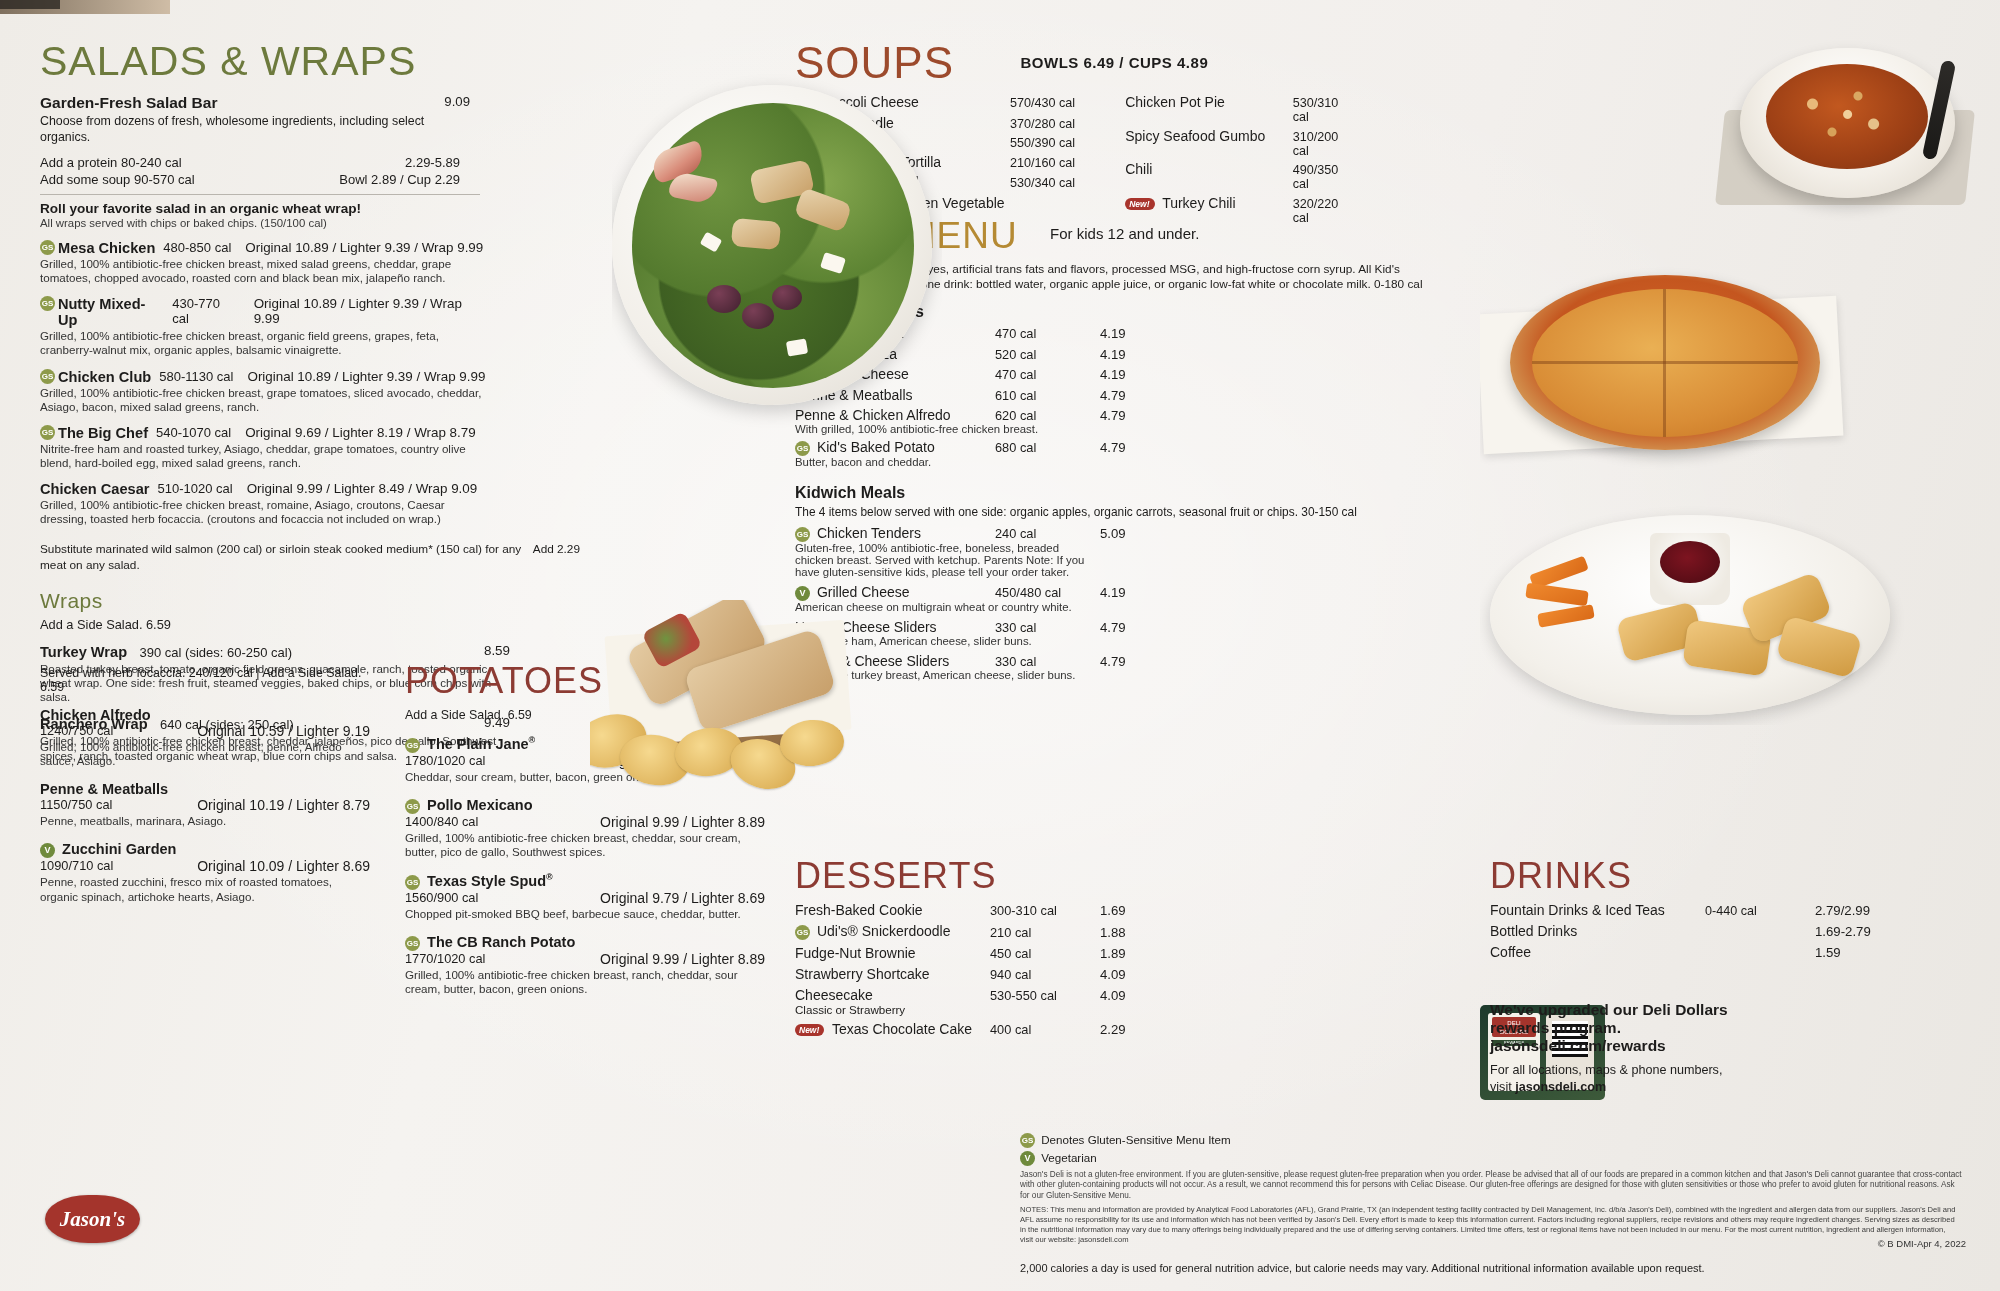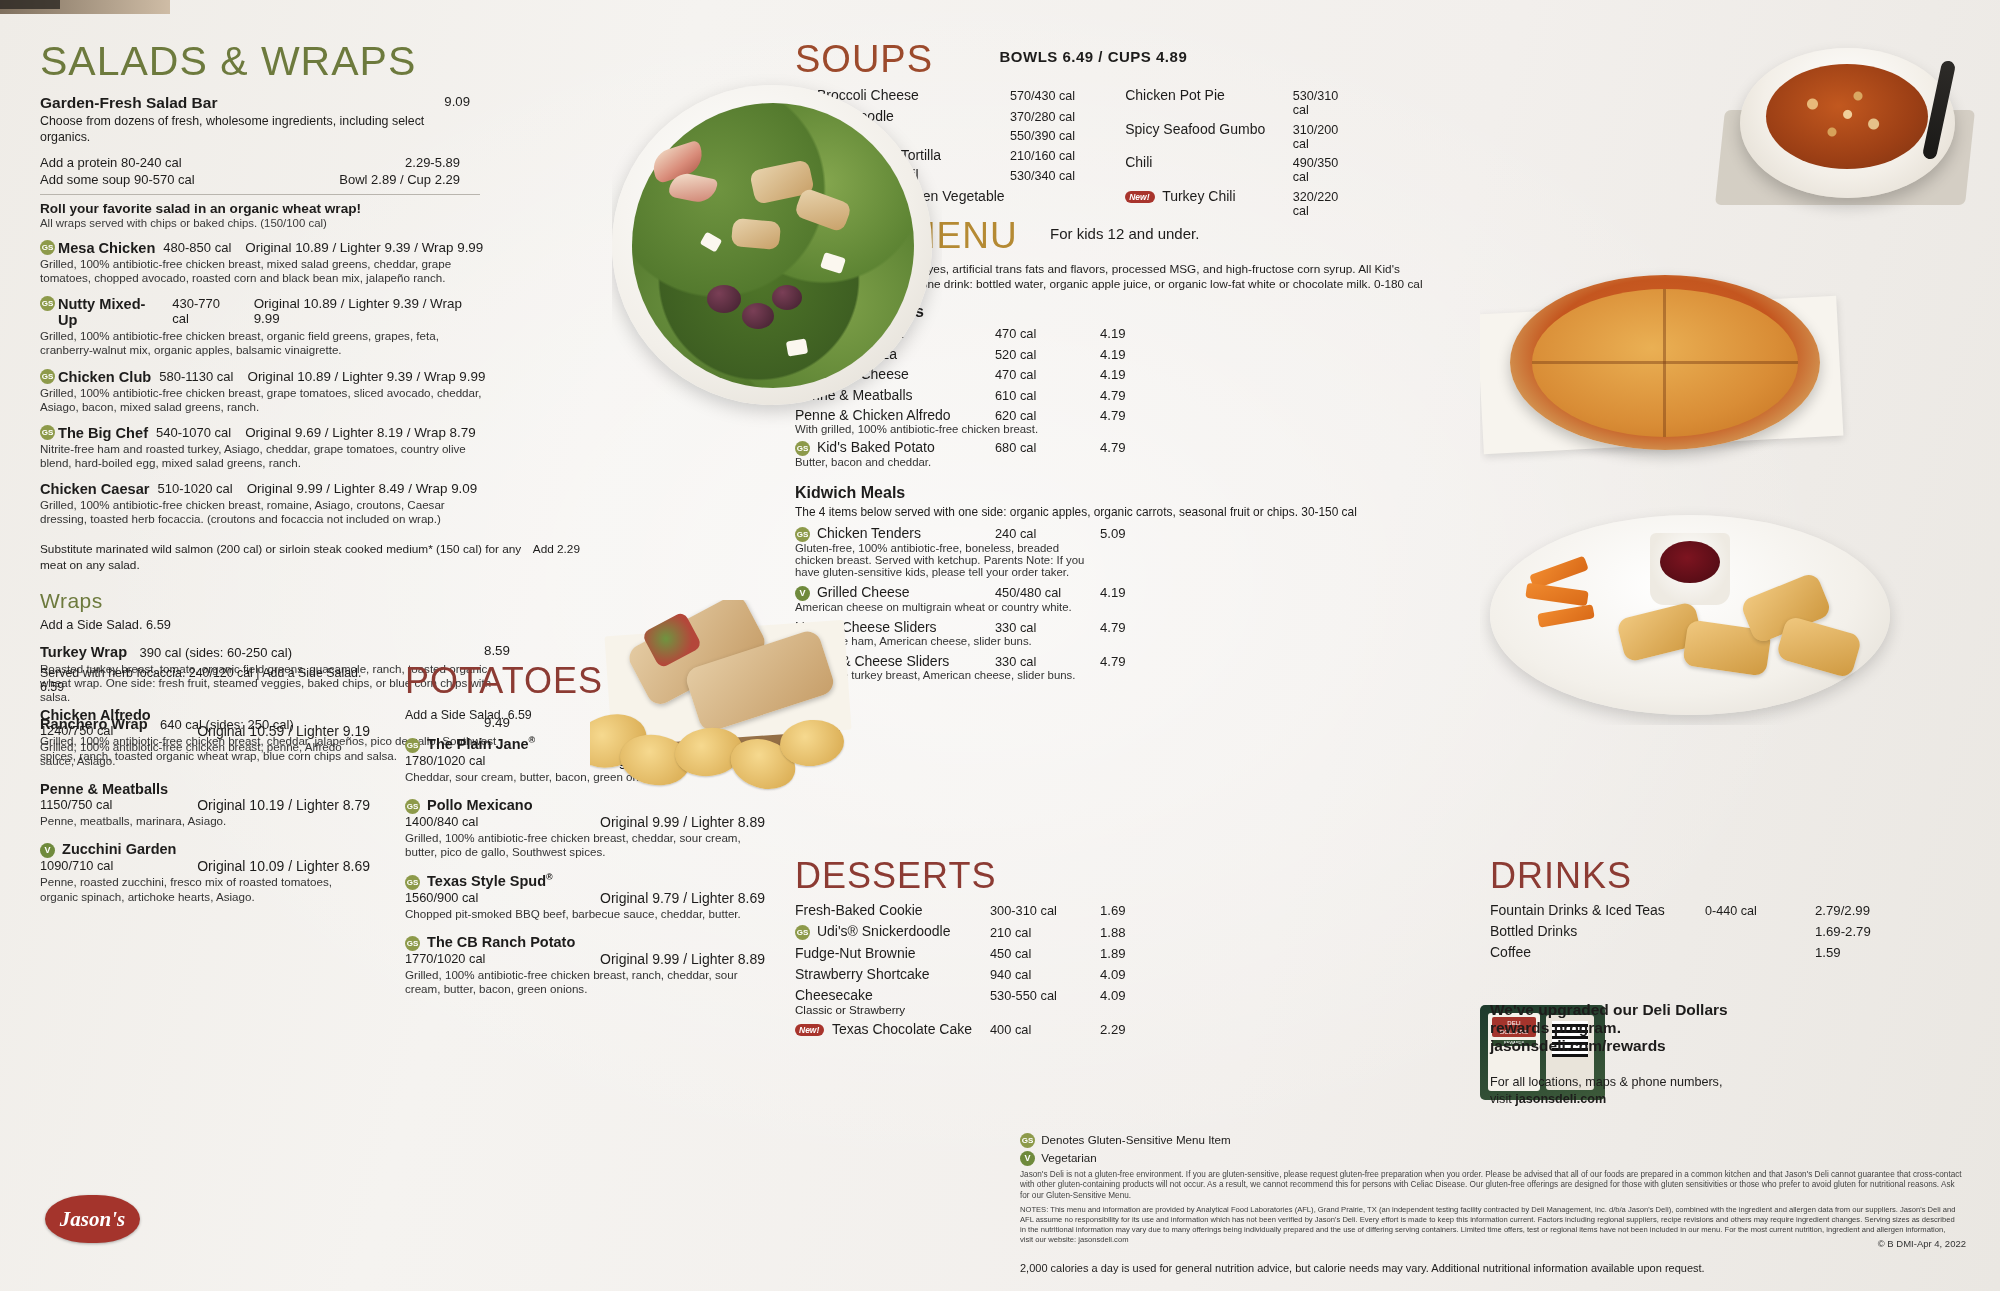--- a/index.html
+++ b/index.html
@@ -96,21 +96,21 @@
   .pitem { margin-top:13px; width:330px; }
   .pline { display:flex; justify-content:space-between; align-items:flex-start;}
   .pprice{ font-size:14px; white-space:nowrap; }
 
   
   #potatoes { left:405px; top:660px; width:370px; }
   #potatoes h2 { font-size:36px; letter-spacing:1px; font-weight:400; }
 
   
   #soups { left:795px; top:38px; width:560px; }
-  #soups h2 { font-size:38px; letter-spacing:1px; font-weight:400; display:inline-block;}
+  #soups h2 { font-size:44px; letter-spacing:1px; font-weight:400; display:inline-block;}
   .bowlcups { display:inline-block; margin-left:62px; font-size:15px; font-weight:bold; letter-spacing:.5px; vertical-align:10px;}
   .soupgrid { display:flex; margin-top:6px; }
   .soupcol { }
   .soupcol.left { width:345px; }
   .souprow { display:flex; font-size:14px; margin-bottom:3.5px; align-items:baseline;}
   .soupname { width:215px; }
   .soupcal  { font-size:12.6px; }
   .soupcol.right .soupname { width:175px; }
 
   
@@ -140,21 +140,21 @@
   #drinks { left:1490px; top:855px; width:460px; }
   #drinks h2 { font-size:36px; letter-spacing:1px; font-weight:400; }
   .drk { display:flex; font-size:14px; margin-top:5px; align-items:baseline;}
   .drkname { width:215px; }
   .drkcal { width:110px; font-size:12.6px;}
   .drkprice{ font-size:13.2px;}
 
   .rewards { position:absolute; left:1490px; top:1000px; width:440px; }
   .rewards .r1 { font-size:15.5px; font-weight:bold; line-height:1.25;}
   .rewards .r2 { font-size:15.5px; font-weight:bold; }
-  .rewards .r3 { font-size:12.6px; margin-top:19px; line-height:1.3;}
+  .rewards .r3 { font-size:12.6px; margin-top:7px; line-height:1.3;}
   .rewards b.site { font-weight:bold; }
   .phoneimg {
     position:absolute; left:1480px; top:1005px; width:125px; height:95px;
     background:linear-gradient(160deg,#1d3a2c,#3d5a3a);
     border-radius:5px;
   }
 
   
   #legend { left:1020px; top:1130px; width:950px; }
   .lg { font-size:11.6px; margin-top:3px; }

